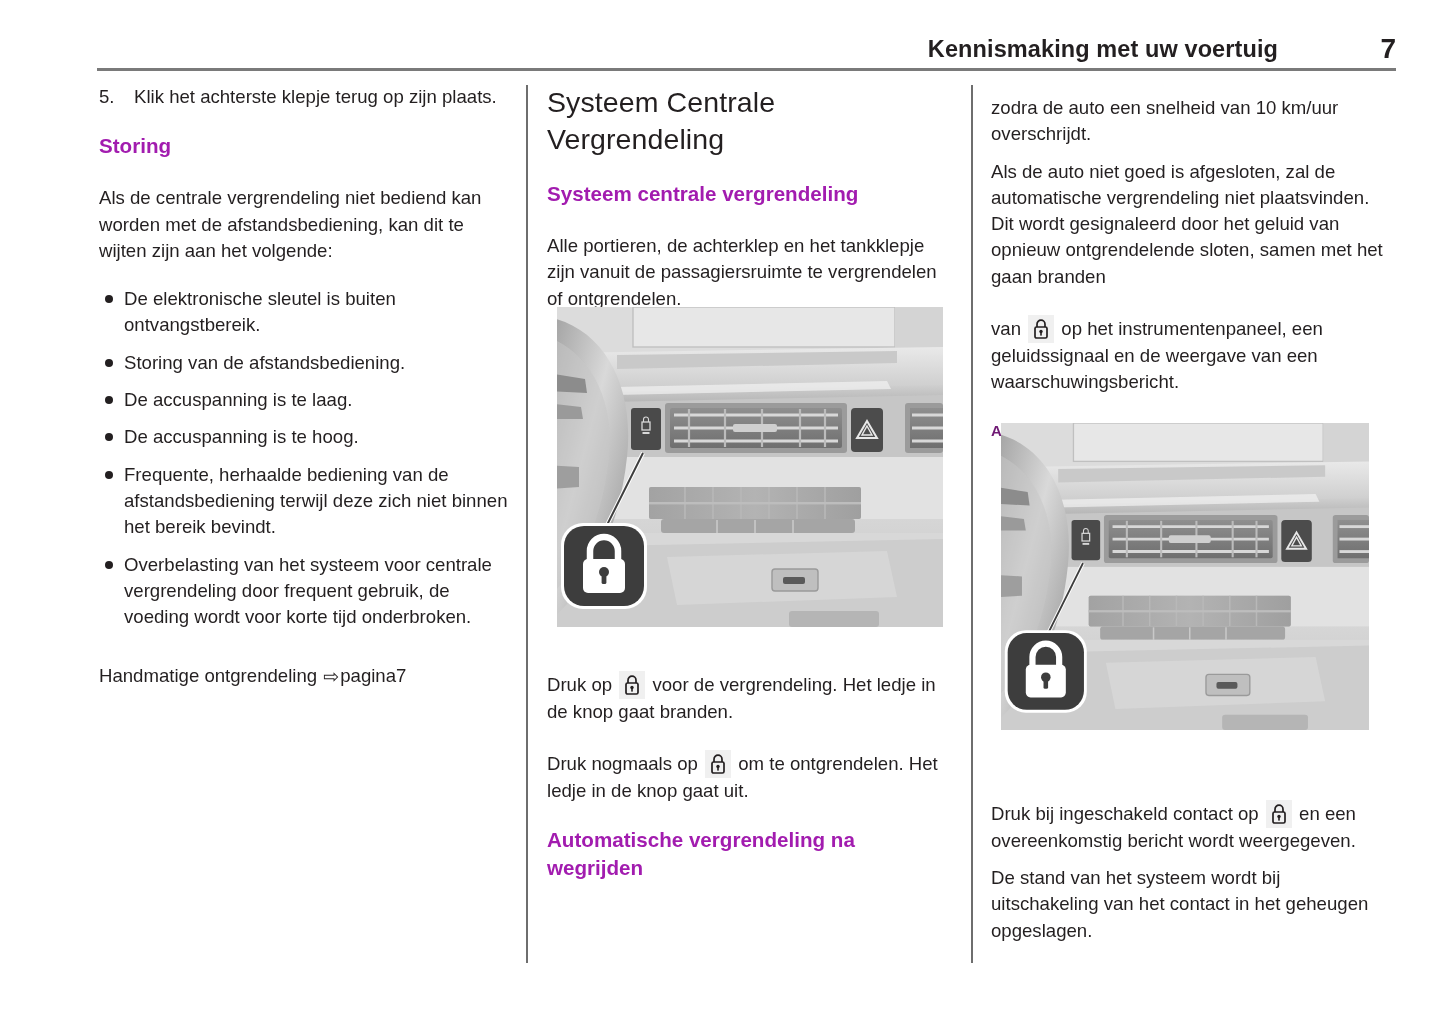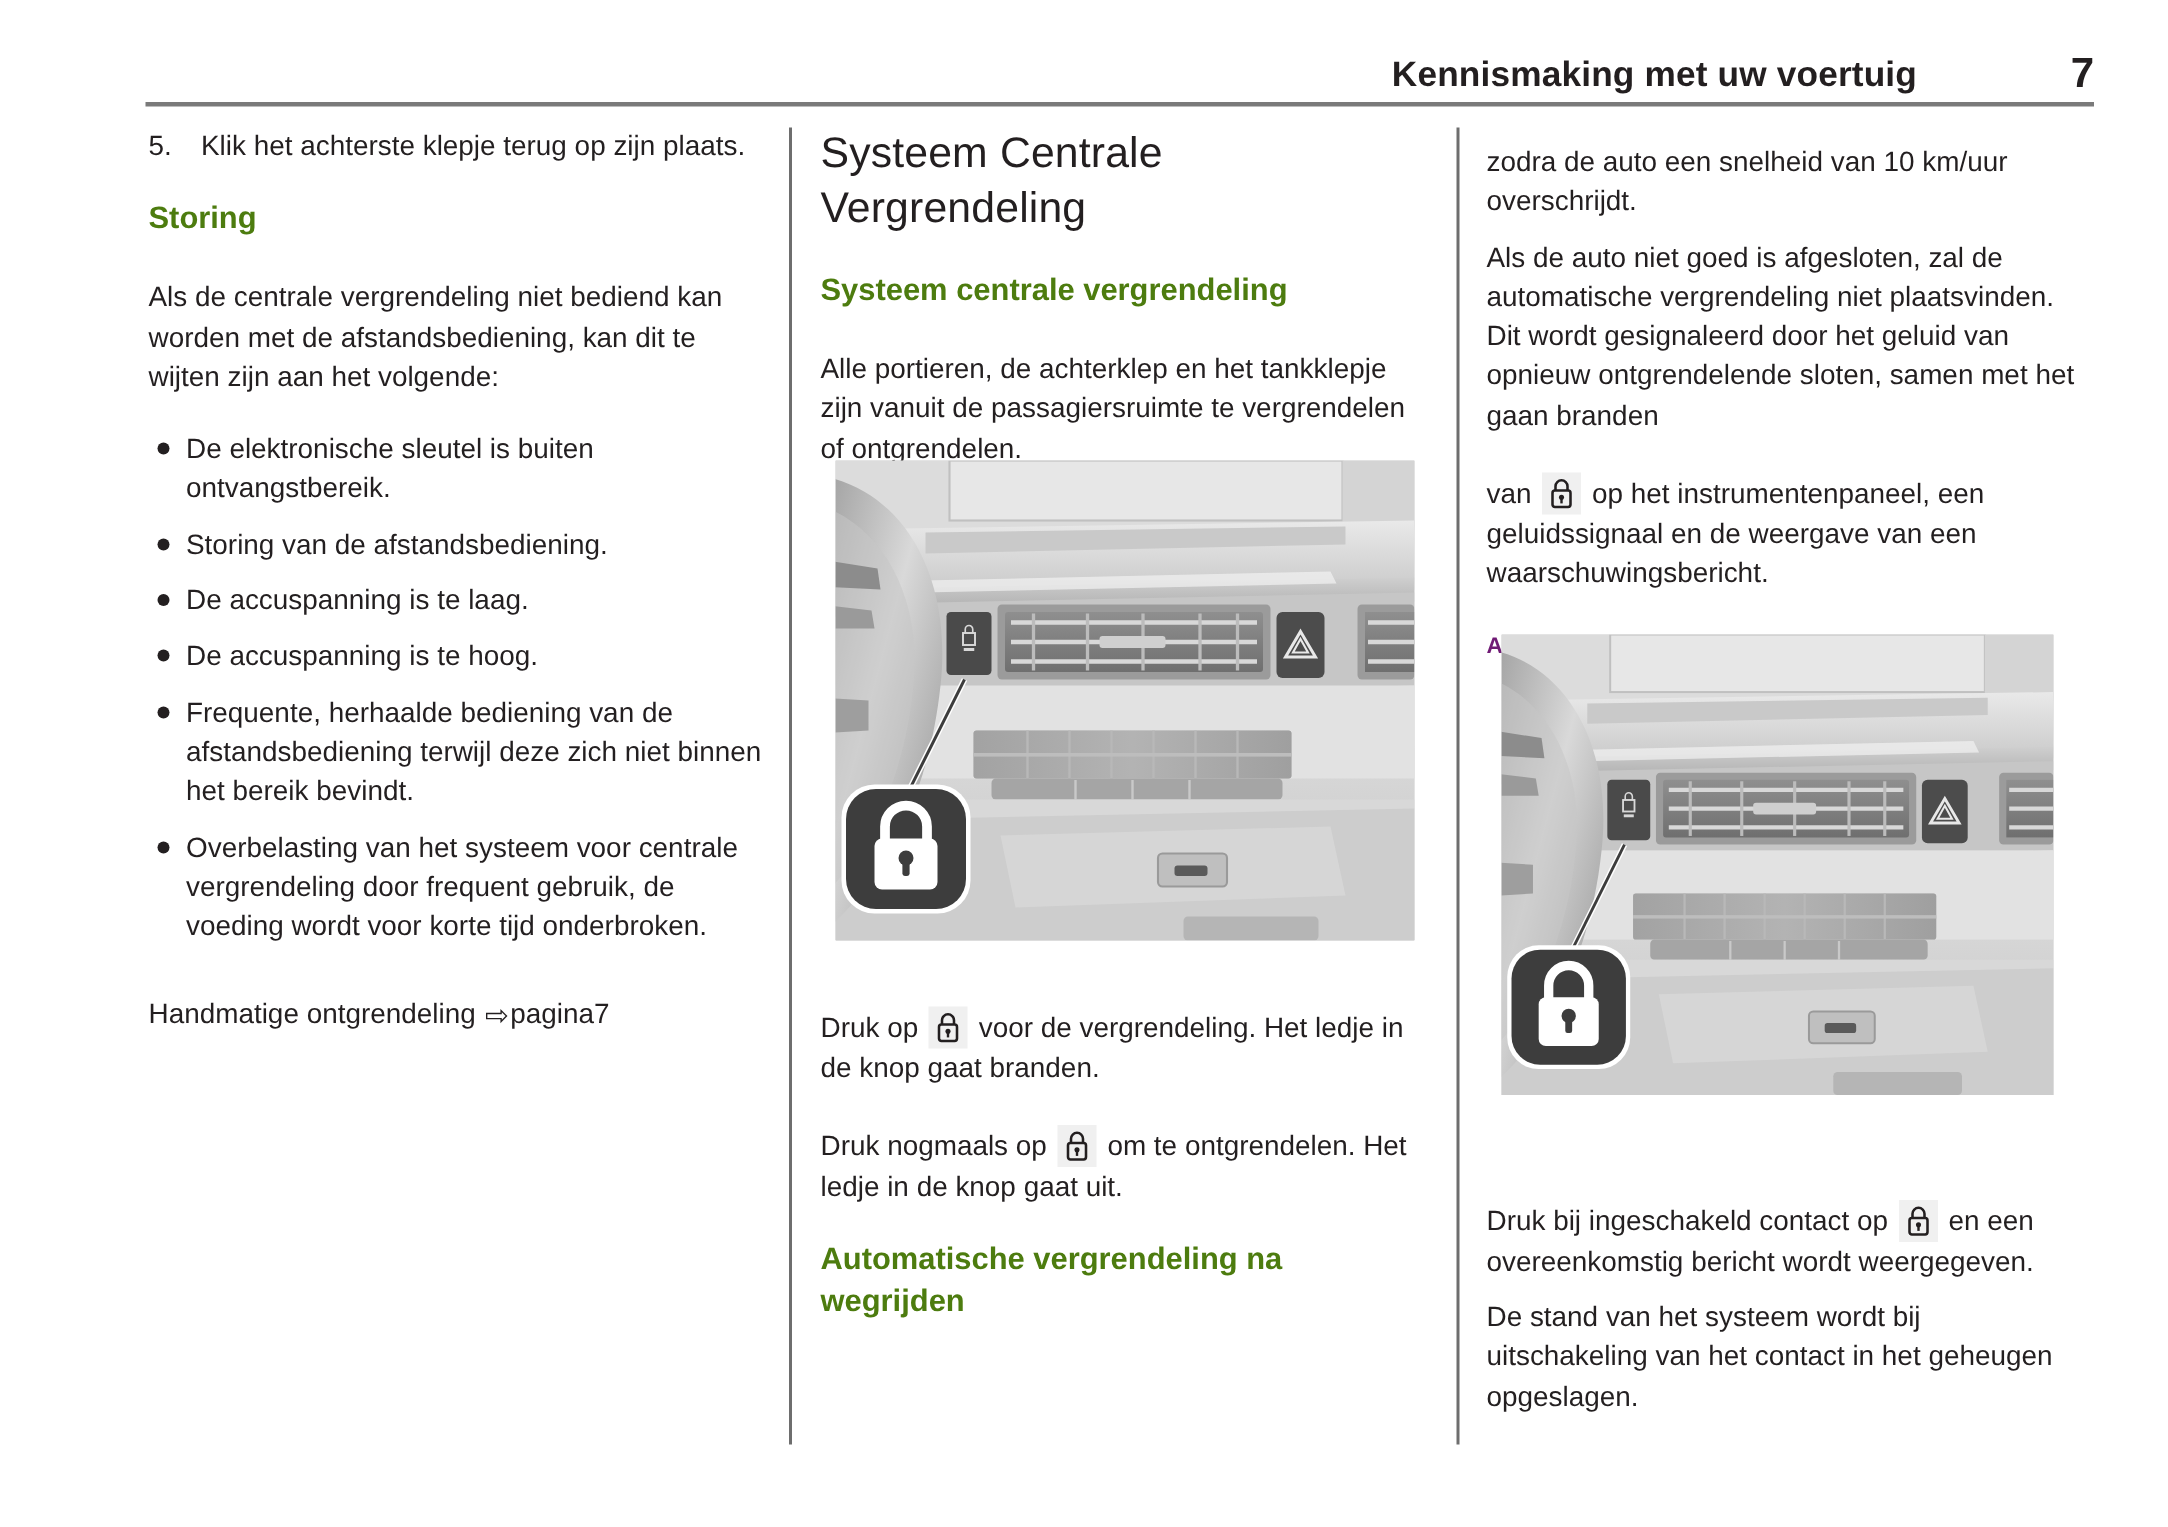--- a/index.html
+++ b/index.html
@@ -95,21 +95,21 @@
     font-weight: normal;
     letter-spacing: 0.1px;
     color: #231f20;
   }
   h2.sub {
     margin: 0;
     padding: 0;
     font-size: 20.6px;
     line-height: 28px;
     font-weight: bold;
-    color: #4d7c0f;
+    color: #a21caf;
   }
   h3.subsub {
     margin: 0;
     padding: 0;
     font-size: 15px;
     line-height: 26px;
     font-weight: bold;
     color: #701a75;
   }
 

